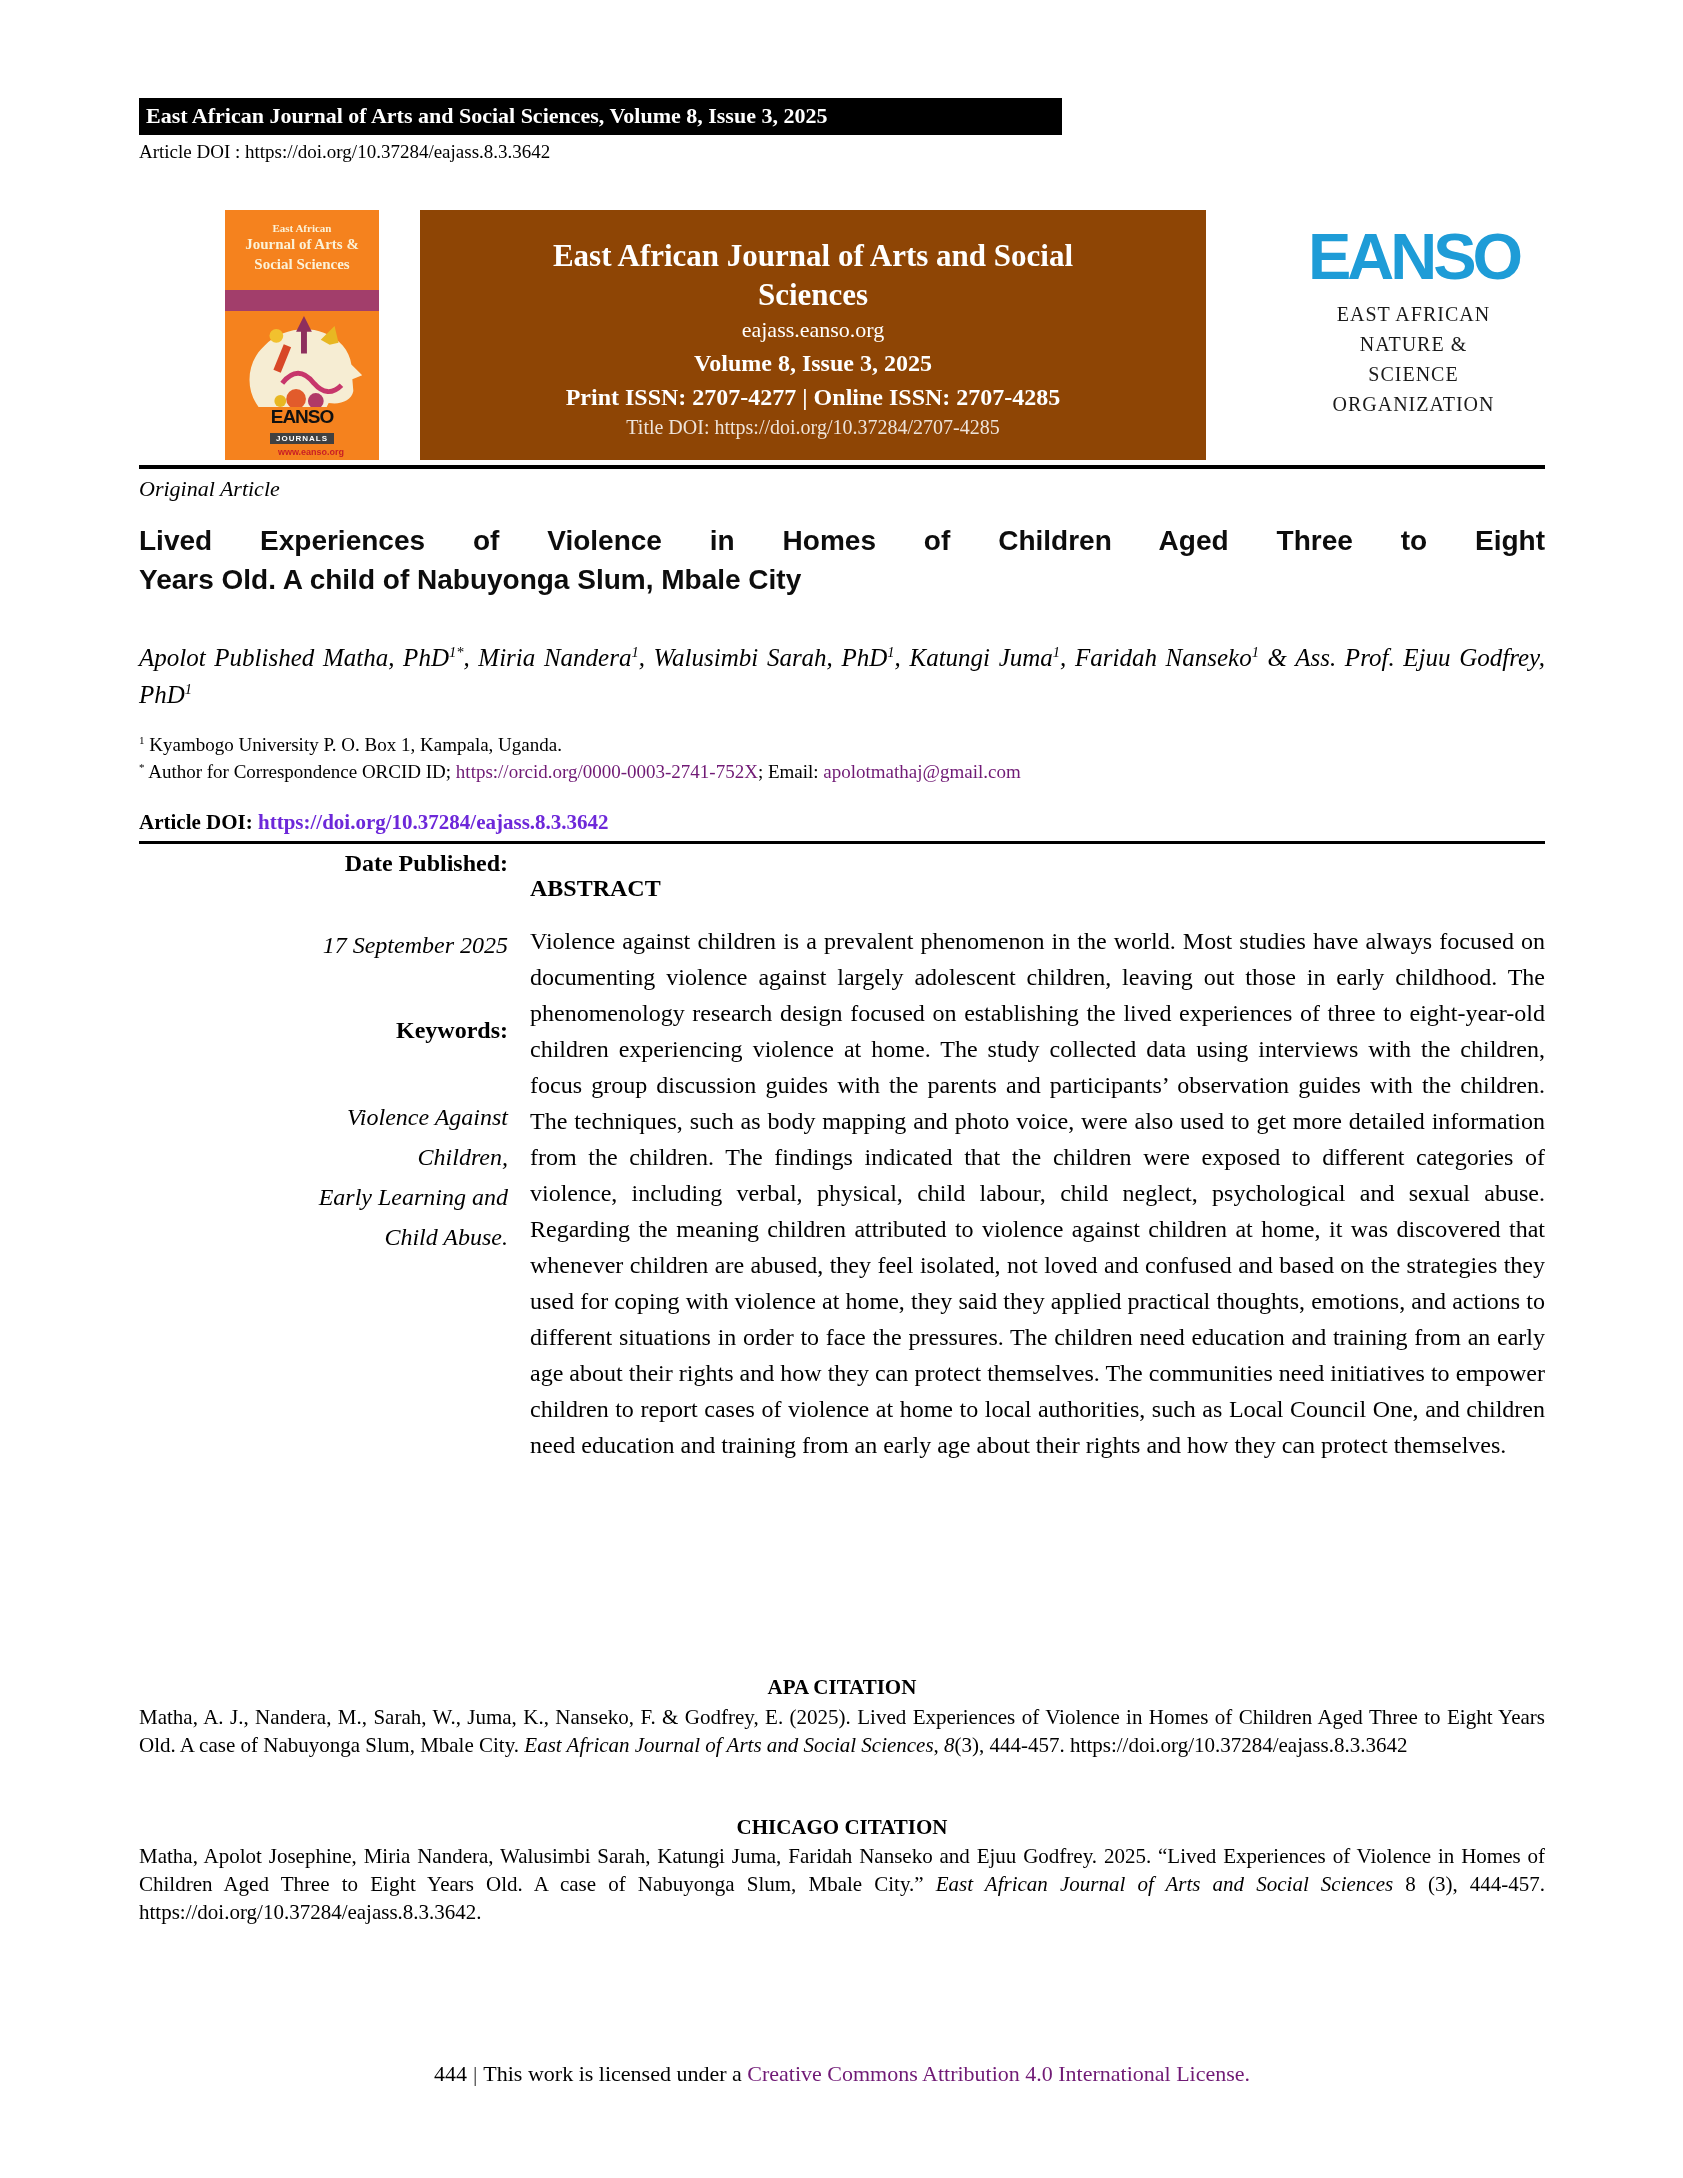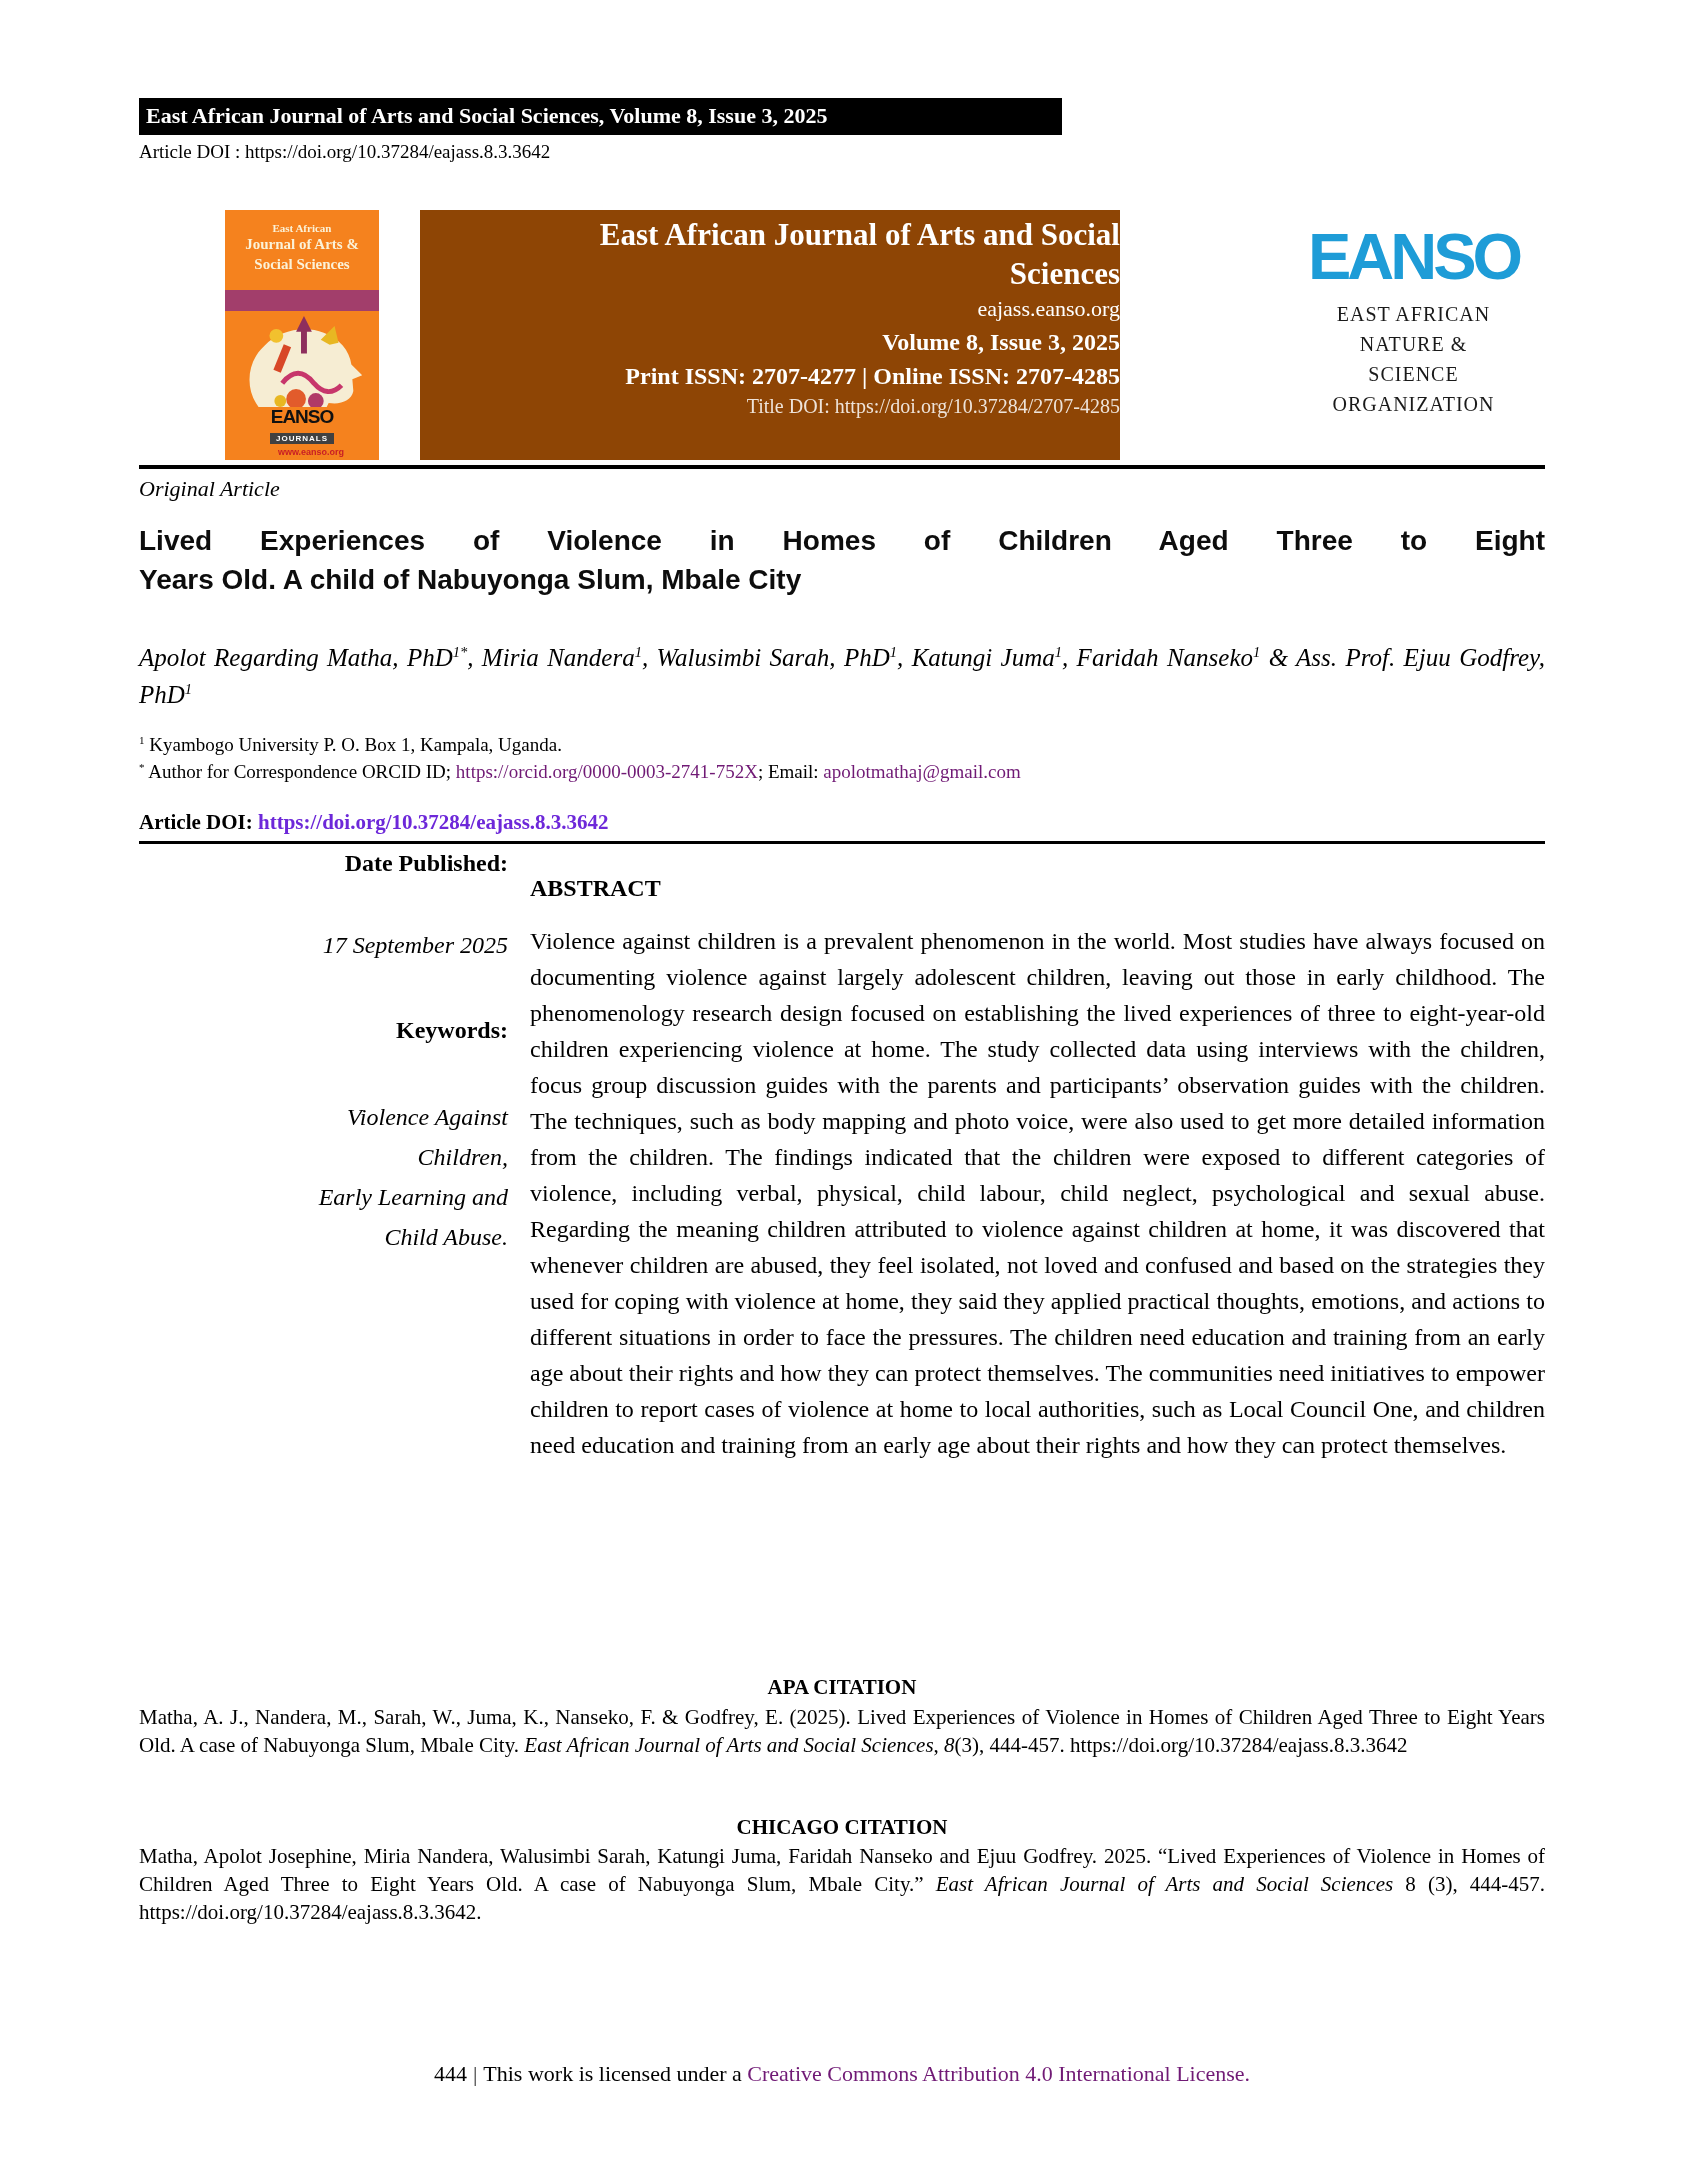--- a/index.html
+++ b/index.html
@@ -25,22 +25,22 @@
   .cover-head .l1 { font-size:11px; }
   .cover-head .l2, .cover-head .l3 { font-size:15px; line-height:20px; }
   .cover-band { position:absolute; left:0; top:80px; width:100%; height:21px; background:#A23E6B; }
   .cover-art { position:absolute; left:0; top:102px; width:154px; height:95px; }
   .cover-logo { position:absolute; left:0; top:197px; width:100%; text-align:center; }
   .cover-logo .eanso-sm { font-family:"Liberation Sans", sans-serif; font-weight:bold; font-size:19px; color:#111; letter-spacing:-1px; line-height:20px; }
   .cover-logo .journals { display:inline-block; background:#404040; color:#fff; font-family:"Liberation Sans", sans-serif; font-size:8px; font-weight:bold; padding:1px 6px; letter-spacing:1px; }
   .cover-logo .site { font-family:"Liberation Sans", sans-serif; font-size:9px; font-weight:bold; color:#C81E25; margin-top:2px;padding-left:18px; }
 
   .brownbox {
-    position:absolute; left:420px; top:210px; width:700px; height:250px;
-    background:#8E4505; color:#fff; text-align:right; padding-top:5px;
+    position:absolute; left:420px; top:210px; width:786px; height:250px;
+    background:#8E4505; color:#fff; text-align:center; padding-top:26px;
   }
   .jb-title { font-size:31px; font-weight:bold; line-height:39px; }
   .jb-site  { font-size:22px; margin-top:3px; }
   .jb-vol   { font-size:24px; font-weight:bold; margin-top:7px; }
   .jb-issn  { font-size:24px; font-weight:bold; margin-top:7px; }
   .jb-tdoi  { font-size:20px; margin-top:5px; color:rgba(255,255,255,0.85); }
 
   .orgblock { position:absolute; left:1273px; top:226px; width:281px; text-align:center; }
   .org-logo { font-family:"Liberation Sans", sans-serif; font-size:65px; font-weight:bold; color:#1E9CD7; letter-spacing:-4px; line-height:61px; }
   .org-name { margin-top:12px; font-size:20px; line-height:30px; color:#1a1a1a; letter-spacing:1px; }
@@ -133,21 +133,21 @@
   </div>
 
   <div class="rule1"></div>
   <div class="original-article">Original Article</div>
 
   <div class="title">
     <div class="justify-last">Lived Experiences of Violence in Homes of Children Aged Three to Eight</div>
     <div>Years Old. A child of Nabuyonga Slum, Mbale City</div>
   </div>
 
-  <div class="authors"><span>Apolot Regarding Matha, PhD</span><sup>1*</sup><span>, Miria Nandera</span><sup>1</sup><span>, Walusimbi Sarah, PhD</span><sup>1</sup><span>, Katungi Juma</span><sup>1</sup><span>, Faridah Nanseko</span><sup>1</sup><span> &amp; Ass. Prof. Ejuu Godfrey, PhD</span><sup>1</sup></div>
+  <div class="authors"><span>Apolot Published Matha, PhD</span><sup>1*</sup><span>, Miria Nandera</span><sup>1</sup><span>, Walusimbi Sarah, PhD</span><sup>1</sup><span>, Katungi Juma</span><sup>1</sup><span>, Faridah Nanseko</span><sup>1</sup><span> &amp; Ass. Prof. Ejuu Godfrey, PhD</span><sup>1</sup></div>
 
   <div class="affils">
     <div><sup>1</sup><span> Kyambogo University P. O. Box 1, Kampala, Uganda.</span></div>
     <div><sup>*</sup><span> Author for Correspondence ORCID ID; </span><a href="#" class="blue-link">https://orcid.org/0000-0003-2741-752X</a><span>; Email: </span><a href="#" class="blue-link">apolotmathaj@gmail.com</a></div>
   </div>
 
   <div class="doirow"><span>Article DOI: </span><a href="#">https://doi.org/10.37284/eajass.8.3.3642</a></div>
   <div class="rule2"></div>
 
   <div class="dp-label">Date Published:</div>

